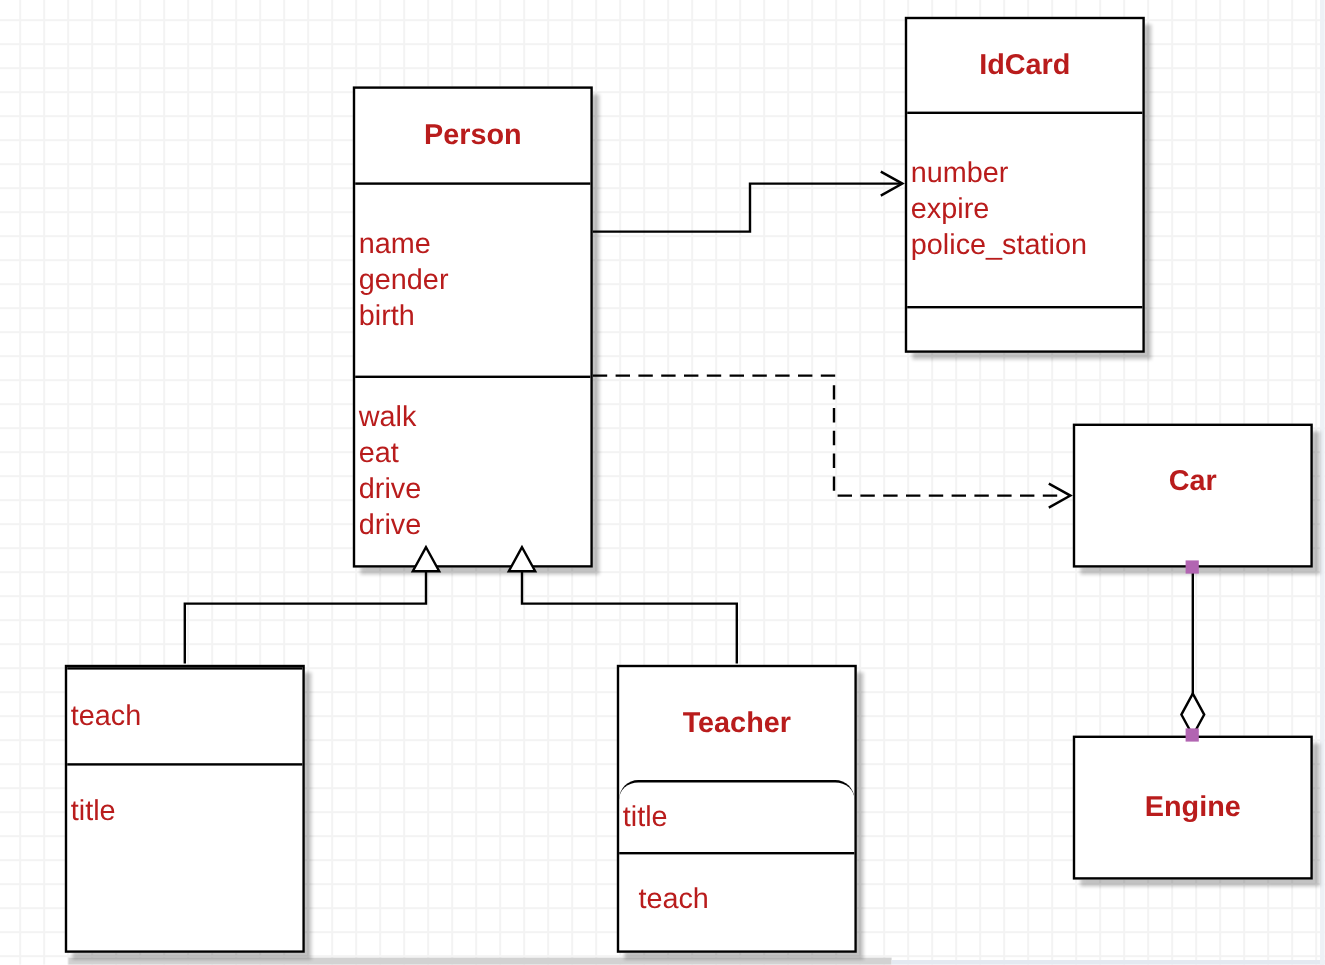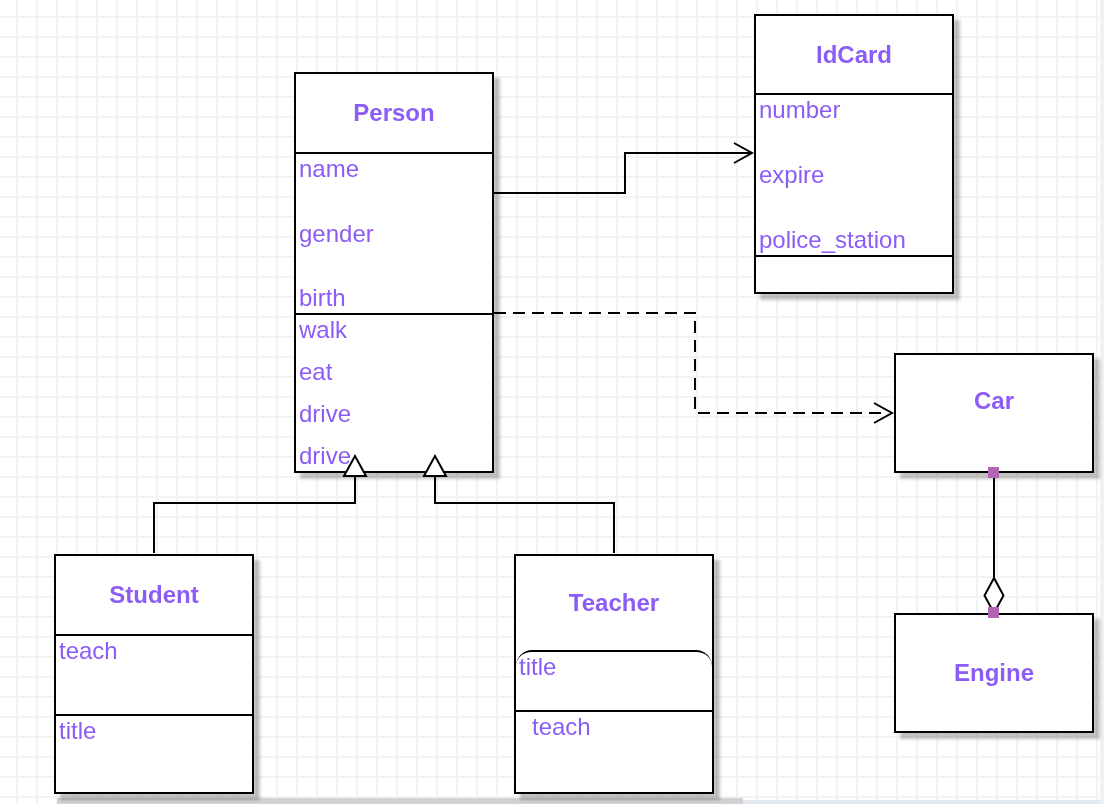--- a/index.html
+++ b/index.html
@@ -16,30 +16,30 @@
       linear-gradient(to bottom,#f3f3f3 0,#f3f3f3 2px,transparent 2px);
     background-size:20px 20px;
     background-position:16px 16px;
   }
   .uml-class{
     position:absolute;
     background:#ffffff;
     border:2px solid #000;
     box-shadow:6px 6px 3px rgba(0,0,0,0.24);
     box-sizing:border-box;
-    color:#8b5cf6;
+    color:#b91c1c;
   }
   .uml-title{
     display:flex;align-items:center;justify-content:center;
     font-weight:700;font-size:24px;line-height:30px;
     box-sizing:border-box;
   }
   .uml-section{
     border-top:2px solid #000;
-    display:flex;flex-direction:column;justify-content:space-between;
+    display:flex;flex-direction:column;justify-content:center;
     font-size:24px;line-height:30px;
     padding-left:3px;
     box-sizing:border-box;
     overflow:hidden;
   }
   .uml-line{white-space:nowrap;}
   
   #person{left:294px;top:72px;width:200px;height:401px;}
   #person .uml-title{height:78px;}
   #person .attrs{height:161px;}
@@ -107,21 +107,20 @@
 
   <div id="car" class="uml-class">
     <div class="uml-title">Car</div>
   </div>
 
   <div id="engine" class="uml-class">
     <div class="uml-title">Engine</div>
   </div>
 
   <div id="student" class="uml-class">
-    <div class="uml-title">Student</div>
     <div class="uml-section attrs">
       <div class="uml-line">teach</div>
     </div>
     <div class="uml-section methods">
       <div class="uml-line">title</div>
     </div>
   </div>
 
   <div id="teacher" class="uml-class">
     <div class="uml-title">Teacher</div>

